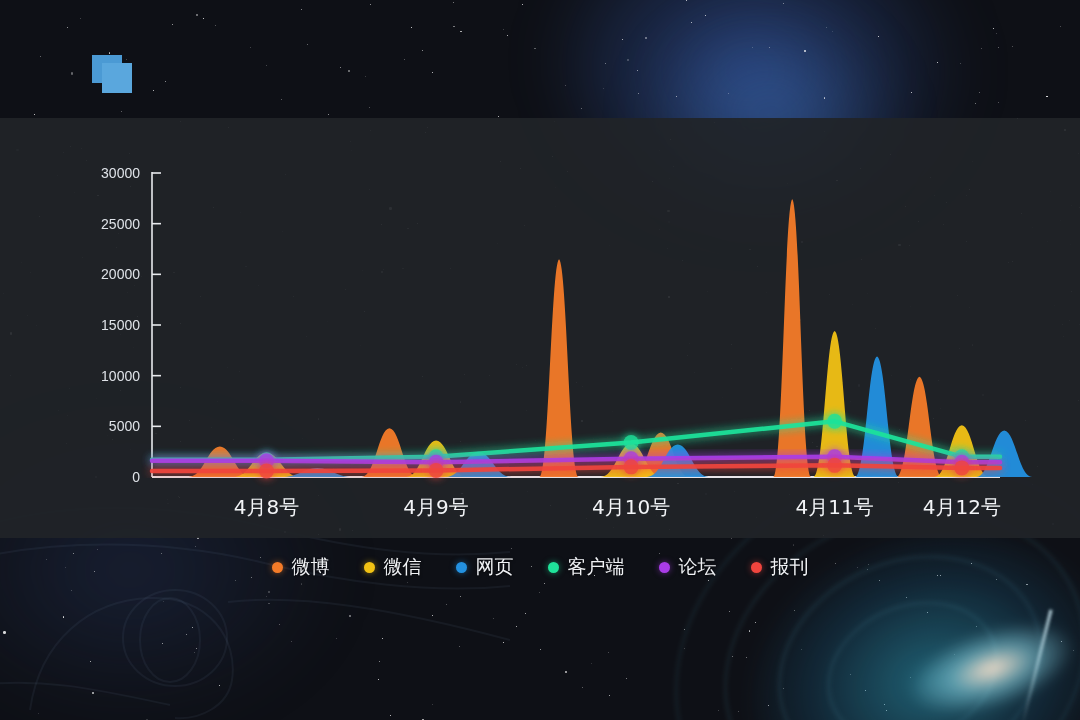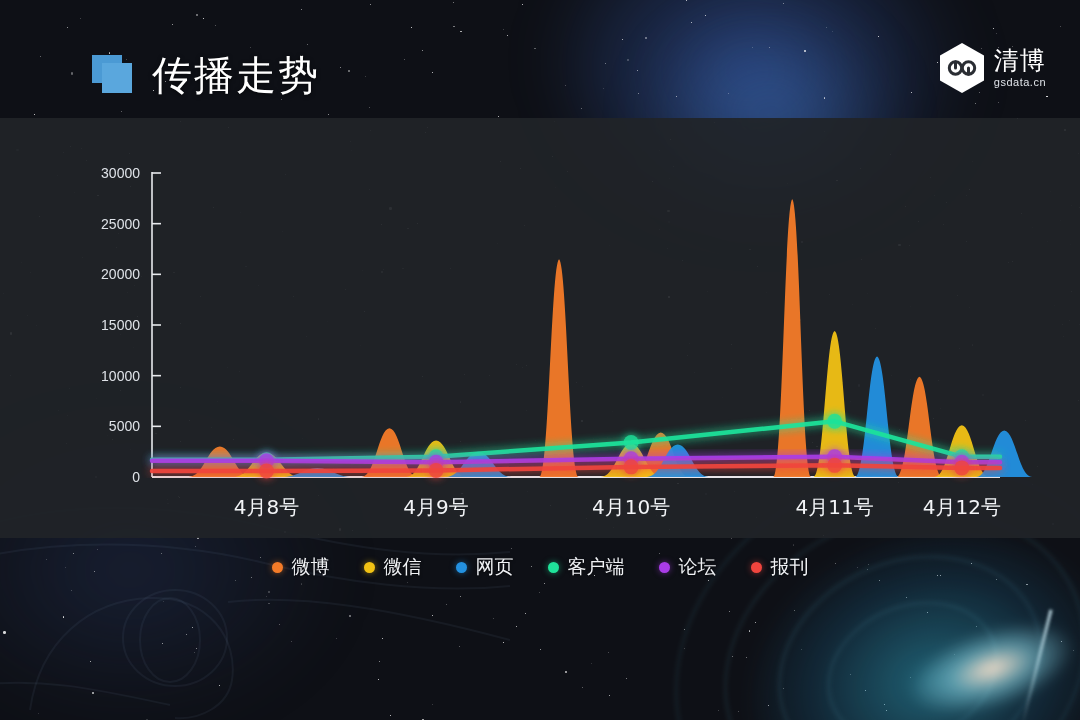--- a/index.html
+++ b/index.html
@@ -554,37 +554,21 @@
   </svg>
 </div>
 
 <div id="panel"></div>
 
 <div id="header">
   <div id="title-icon">
     <span class="sq back"></span>
     <span class="sq front"></span>
   </div>
-  <div id="title-text">传播走势</div>
-
-  <div id="logo">
-    <svg id="hexmark" viewBox="0 0 46 52">
-      <polygon points="23,1 45,13.5 45,38.5 23,51 1,38.5 1,13.5" fill="#ffffff"></polygon>
-      <g fill="none" stroke="#2a2d33" stroke-width="3" stroke-linecap="round">
-        <circle cx="16.5" cy="26" r="6.2"></circle>
-        <circle cx="29.5" cy="26" r="6.2"></circle>
-        <path d="M16.5,19.8 L16.5,26"></path>
-        <path d="M29.5,32.2 L29.5,26"></path>
-      </g>
-    </svg>
-    <div id="logo-words">
-      <div id="logo-cn">清博</div>
-      <div id="logo-en">gsdata.cn</div>
-    </div>
-  </div>
+
 </div>
 
 <div id="chart-wrap">
   <svg id="chart-svg" width="1080" height="720">
     <defs>
       <filter id="glow" x="-120%" y="-120%" width="340%" height="340%">
         <feGaussianBlur stdDeviation="5" result="b"></feGaussianBlur>
         <feMerge>
             <feMergeNode in="b"></feMergeNode>
             <feMergeNode in="SourceGraphic"></feMergeNode>

